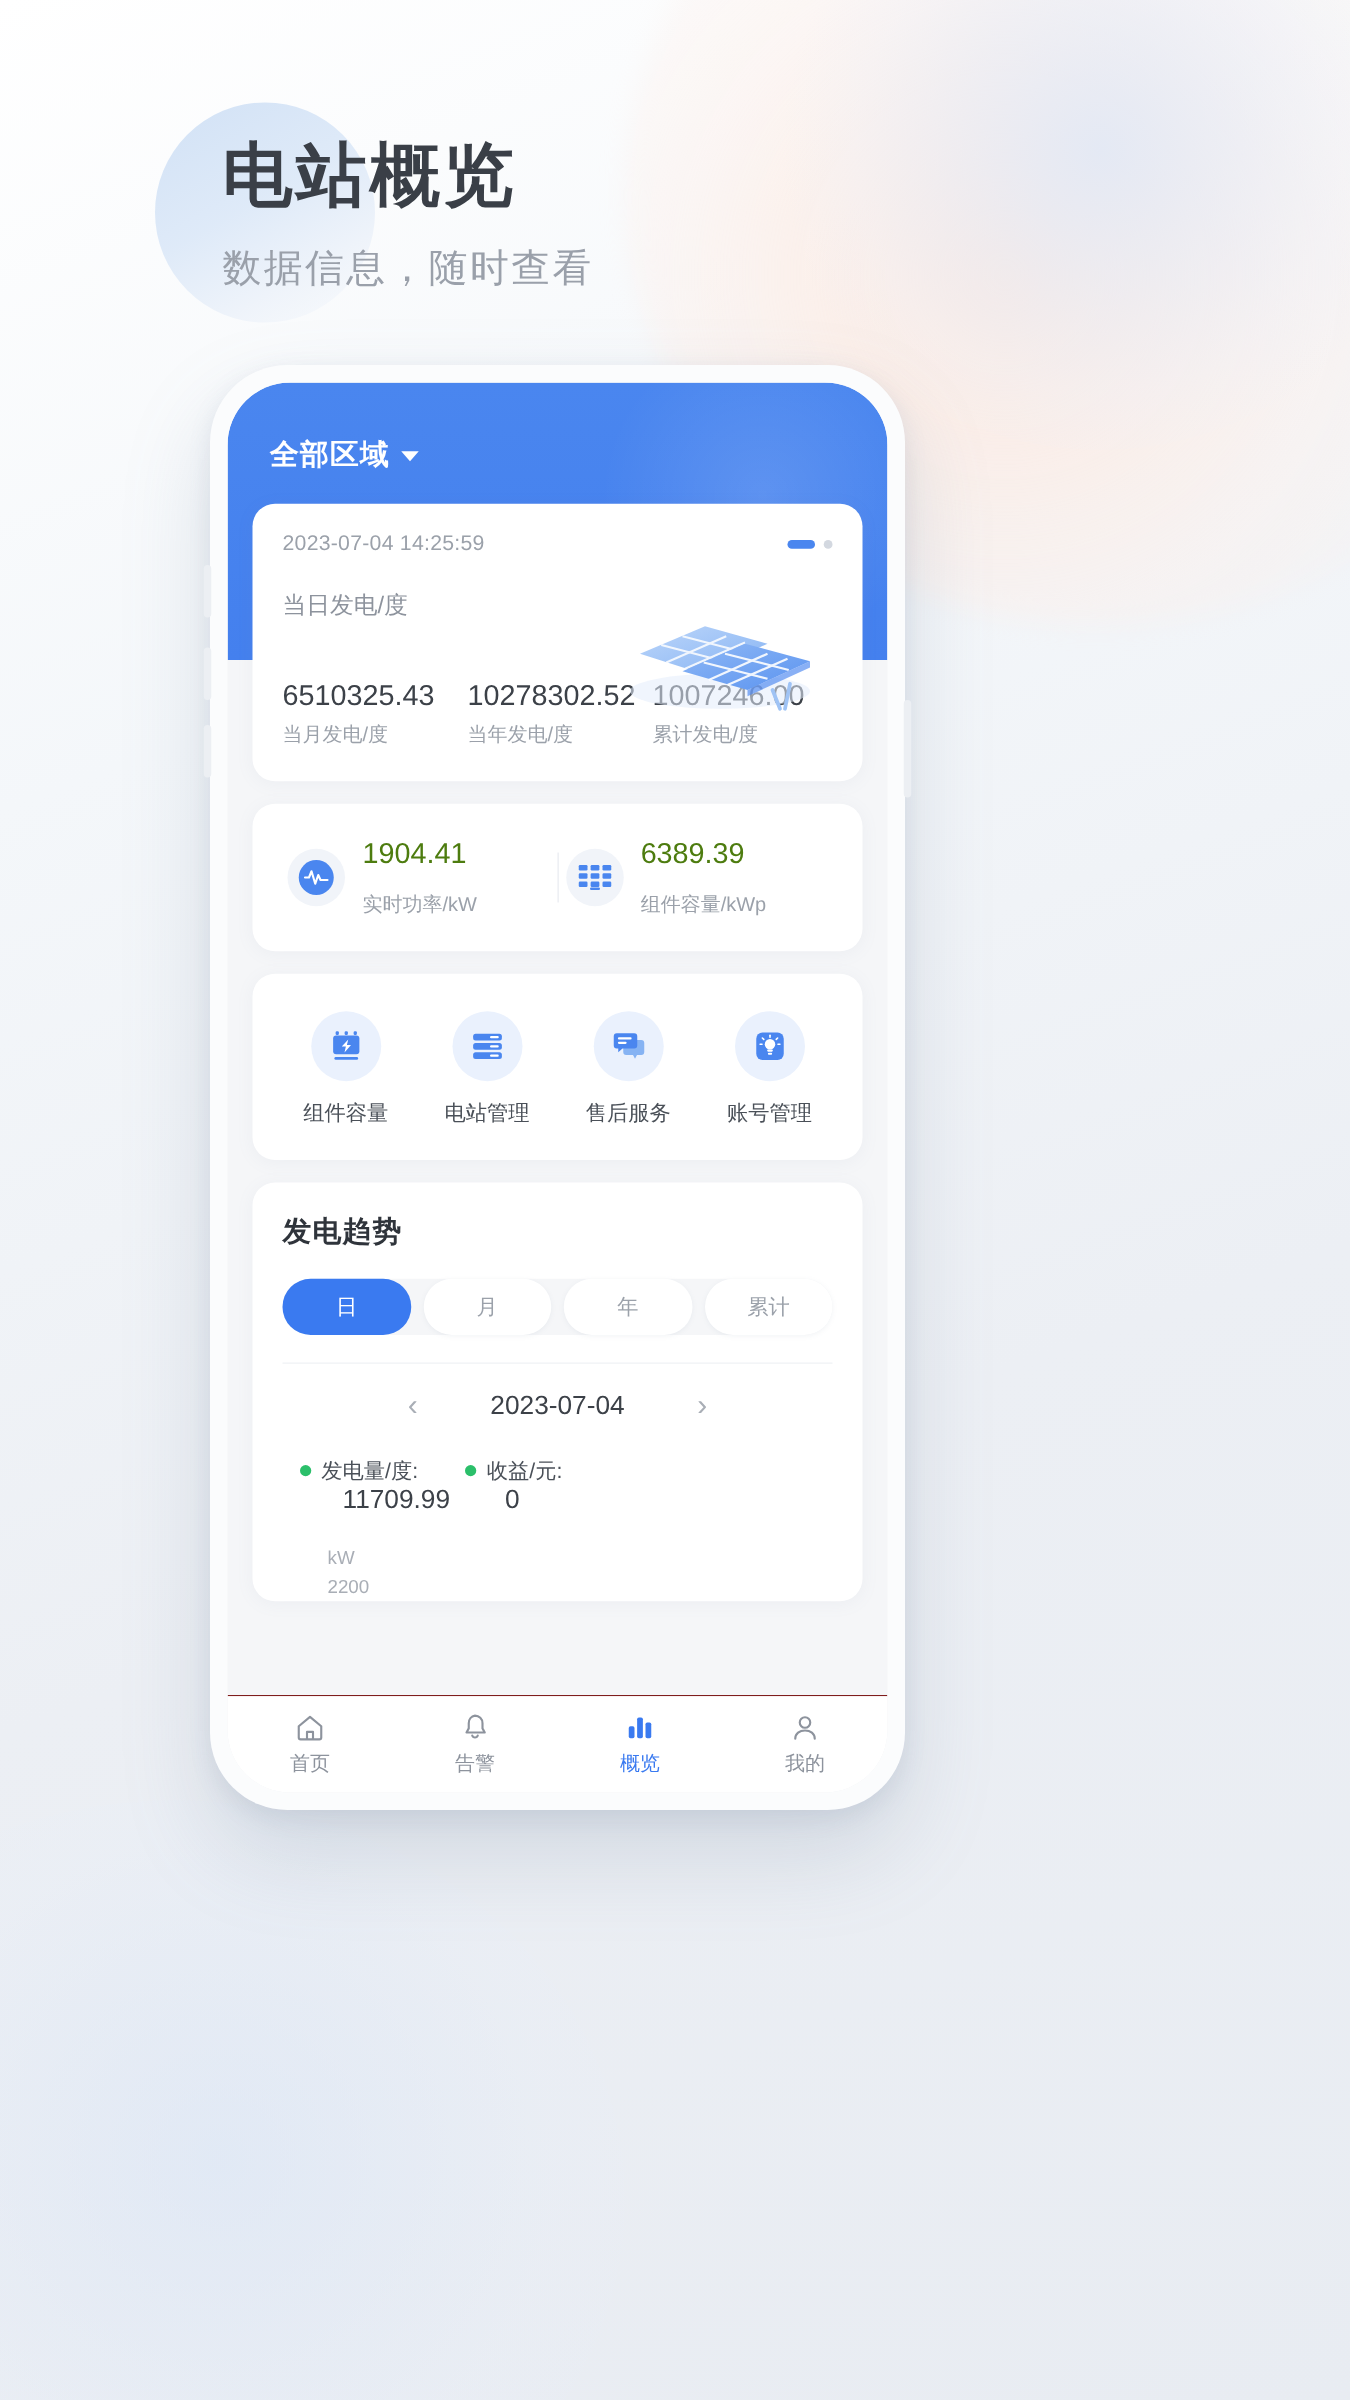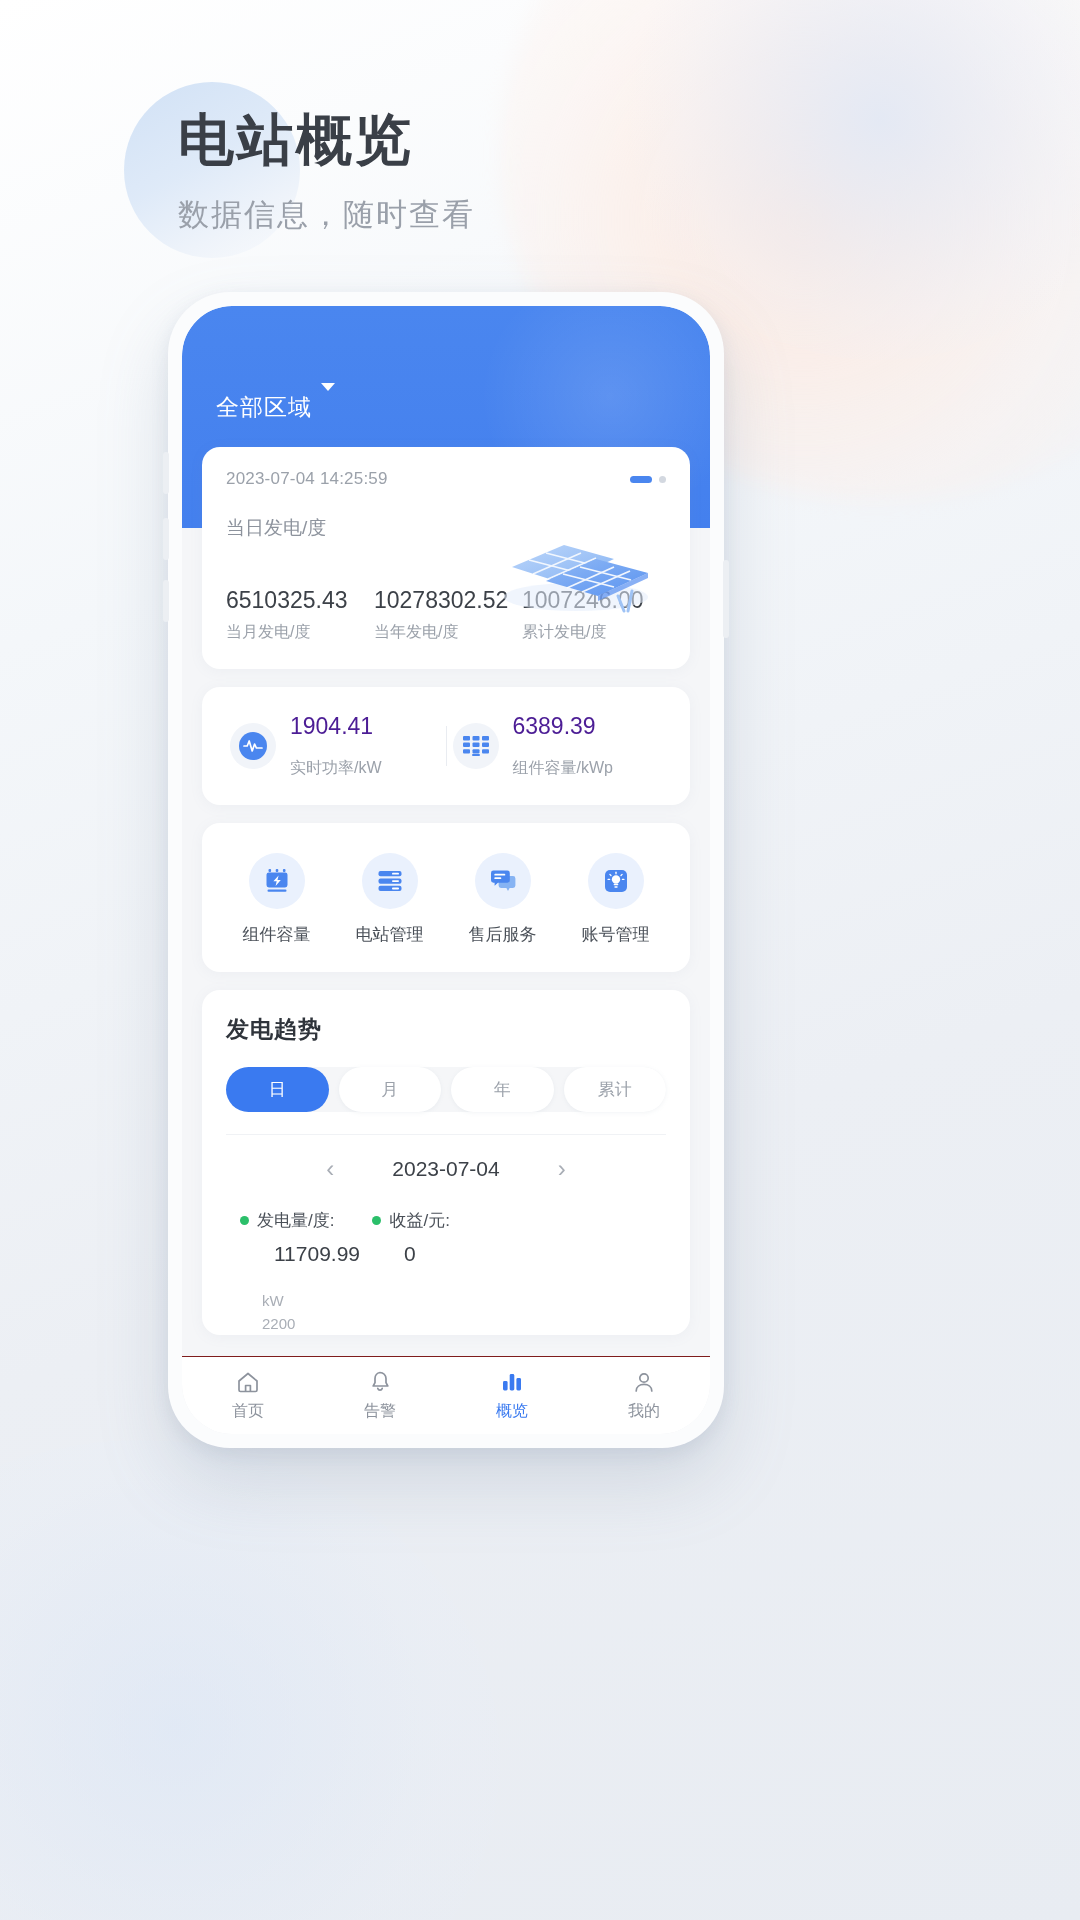--- a/index.html
+++ b/index.html
@@ -94,21 +94,21 @@
     border-radius:50%;
     background:radial-gradient(circle,rgba(255,255,255,.12) 0%,rgba(255,255,255,0) 70%);
   }
 
   .topbar{
     position:relative; z-index:3;
     padding:42px 0 0 34px;
     display:flex; align-items:center; gap:9px;
   }
   .topbar .region{
-    color:#fff; font-size:23px; font-weight:400; letter-spacing:1px;margin-top:44px;
+    color:#fff; font-size:23px; font-weight:700; letter-spacing:1px;
   }
   .caret-down{
     width:0;height:0;border-left:7px solid transparent;border-right:7px solid transparent;
     border-top:8px solid #fff; margin-top:3px;
   }
 
   .content{
     position:relative; z-index:3;
     padding:24px 20px 0 20px;
   }
@@ -138,21 +138,21 @@
   .sum-grid .num{ font-size:23px; color:#3c4148; font-weight:400; letter-spacing:0; }
   .sum-grid .lbl{ margin-top:8px; font-size:16px; color:#9ba1aa; }
 
   
   .metrics{ padding:26px 22px; display:flex; align-items:center; }
   .metric{ flex:1; display:flex; align-items:center; gap:14px; padding-left:6px; }
   .metric .ic{
     width:46px; height:46px; border-radius:50%;
     background:#f1f4f9; display:flex; align-items:center; justify-content:center; flex:none;
   }
-  .metric .mv{ font-size:23px; color:#4c1d95; }
+  .metric .mv{ font-size:23px; color:#4d7c0f; }
   .metric .ml{ margin-top:18px; font-size:16px; color:#9ba1aa; }
   .vdiv{ width:1px; height:40px; background:#e9ecf1; }
 
   
   .quick{ padding:30px 18px 26px 18px; display:flex; justify-content:space-around; }
   .qa{ display:flex; flex-direction:column; align-items:center; width:94px; }
   .qa .bubble{
     width:56px; height:56px; border-radius:50%; background:#eaf1fd;
     display:flex; align-items:center; justify-content:center;
   }
@@ -180,21 +180,21 @@
   }
   .date-nav .arrow{ color:#a9aeb6; font-size:24px; line-height:1; }
   .date-nav .dt{ font-size:21px; color:#3c4148; }
 
   .legend{
     margin-top:28px; display:flex; gap:38px; padding-left:14px;
   }
   .legend .item{ display:flex; align-items:center; gap:8px; font-size:17px; color:#4a5058; }
   .legend .swatch{ width:9px; height:9px; border-radius:50%; background:#2bbf6a; }
   .legend-vals{
-    margin-top:10px; display:flex; gap:26px; padding-left:48px;
+    margin-top:0; display:flex; gap:26px; padding-left:48px;
     font-size:21px; color:#3c4148;
   }
   .legend-vals .v2{ margin-left:18px; }
 
   .axis{
     margin-top:24px; padding-left:36px;
     font-size:15px; color:#a9aeb6; line-height:1.5;
   }
 
   

